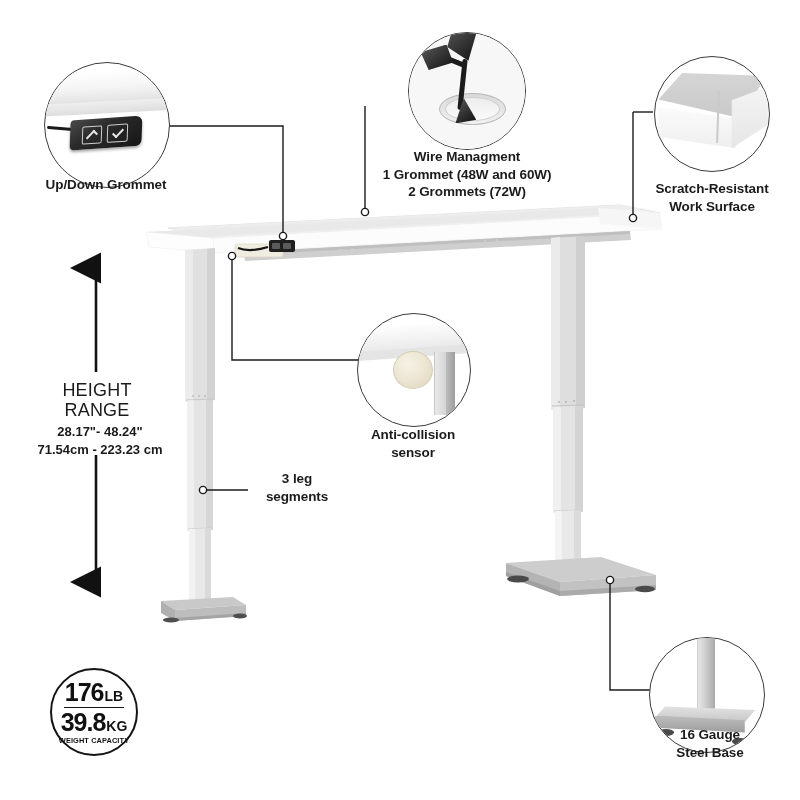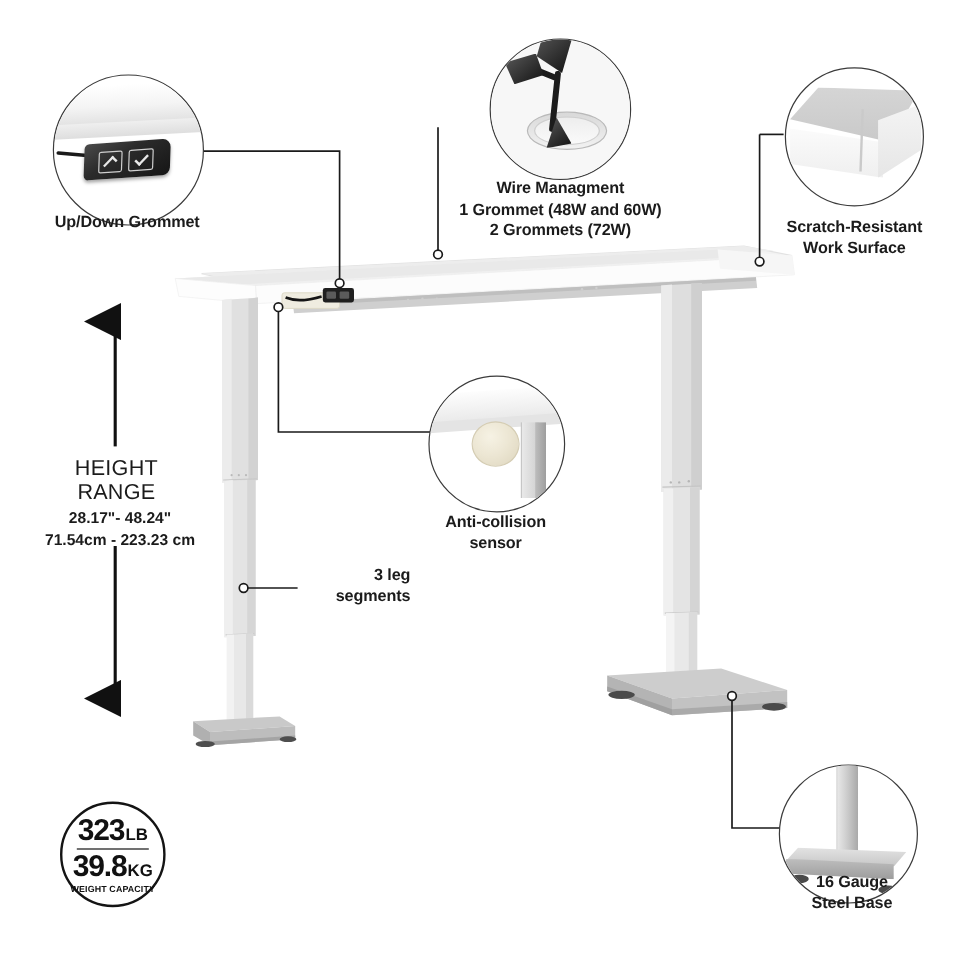--- a/index.html
+++ b/index.html
@@ -480,38 +480,38 @@
       <div class="ac-surface"></div>
       <div class="ac-underside"></div>
       <div class="ac-sensor"></div>
       <div class="ac-leg"></div>
       <div class="ac-leg2"></div>
     </div>
   </div>
   <div class="callout-label" style="left:343px; top:426px; width:140px;">Anti-collision
 sensor</div>
 
-  <div class="callout-label" style="left:252px; top:470px; width:90px; text-align:right;">3 leg
+  <div class="callout-label" style="left:252px; top:470px; width:90px; text-align:center;">3 leg
 segments</div>
 
   <div class="circle-callout" style="left:649px; top:637px; width:114px; height:114px;">
     <div class="circ-inner">
       <div class="sb-col"></div>
       <div class="sb-foot-top"></div>
       <div class="sb-foot-front"></div>
       <div class="sb-glide sb-g1"></div>
       <div class="sb-glide sb-g2"></div>
     </div>
   </div>
   <div class="callout-label" style="left:640px; top:726px; width:140px;">16 Gauge
 Steel Base</div>
 
   <div class="badge" style="left:50px; top:668px; width:84px; height:84px;">
     <div class="badge-row">
-      <span class="badge-num">323</span>
+      <span class="badge-num">176</span>
       <span class="badge-unit">LB</span>
     </div>
     <div class="badge-divider"></div>
     <div class="badge-row">
       <span class="badge-num">39.8</span>
       <span class="badge-unit">KG</span>
     </div>
     <div class="badge-caption">WEIGHT CAPACITY</div>
   </div>
 

